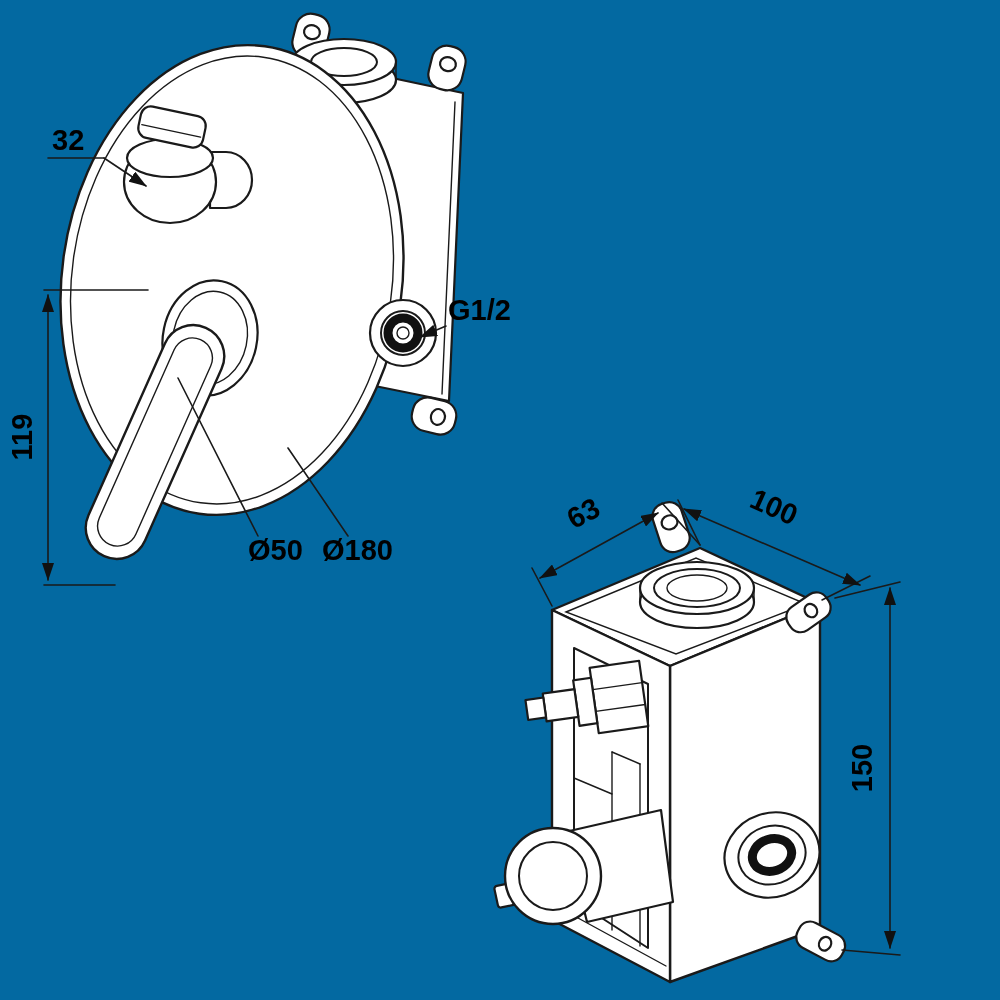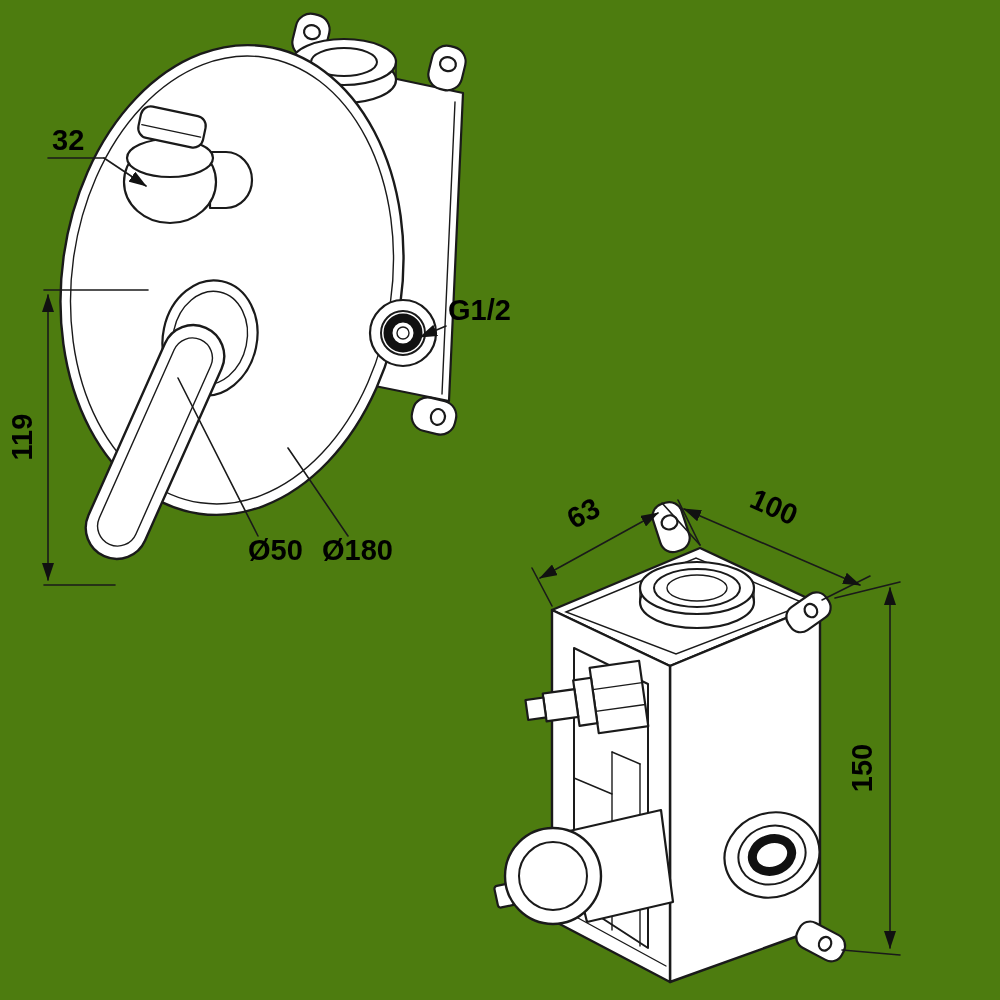--- a/index.html
+++ b/index.html
@@ -1,16 +1,16 @@
 <!DOCTYPE html>
 <html><head>
 <meta charset="utf-8">
 <style>
   html,body{margin:0;padding:0;background:#ffffff;}
-  .stage{width:1000px;height:1000px;background:#4d7c0f;position:relative;overflow:hidden;}
+  .stage{width:1000px;height:1000px;background:#0369a1;position:relative;overflow:hidden;}
   .ln{fill:#fff;stroke:#1a1a1a;stroke-width:2.2;stroke-linejoin:round;stroke-linecap:round;}
   .ln2{fill:#fff;stroke:#1a1a1a;stroke-width:2.4;stroke-linejoin:round;}
   .nf{fill:none;stroke:#1a1a1a;stroke-width:2;stroke-linejoin:round;stroke-linecap:round;}
   .thin{fill:none;stroke:#1a1a1a;stroke-width:1.4;stroke-linecap:round;}
   .dl{fill:none;stroke:#1a1a1a;stroke-width:1.6;stroke-linecap:round;}
   .ring{fill:#fff;stroke:#111;stroke-width:9;}
   text.dim{font-family:"Liberation Sans",sans-serif;font-size:29px;font-weight:600;fill:#000;}
 </style>
 </head>
 <body>

